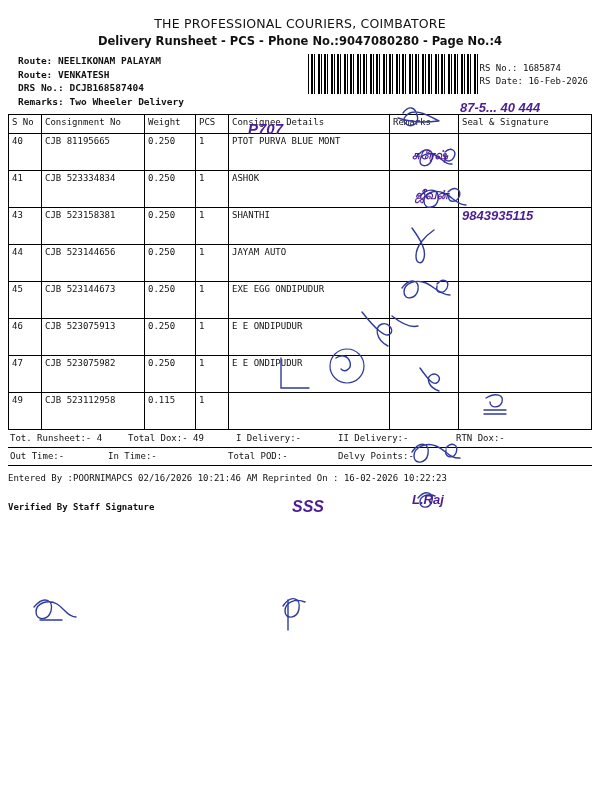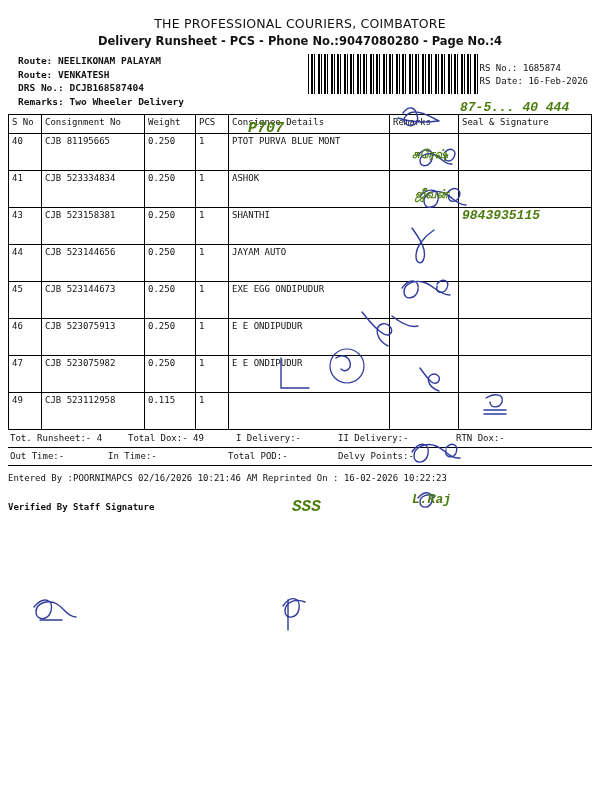--- a/index.html
+++ b/index.html
@@ -145,22 +145,22 @@
   .verified-line {
     position: relative;
     height: 19px;
     line-height: 19px;
     margin-top: 10px;
     font-weight: bold;
   }
   .ink-svg { position: absolute; pointer-events: none; }
   .ink-text {
     position: absolute;
-    color: #4d7c0f;
-    font-family: Liberation Mono, monospace;
+    color: #4c1d95;
+    font-family: Liberation Sans, sans-serif;
     font-style: italic;
     font-weight: bold;
     pointer-events: none;
   }
 </style>
 </head>
 <body>
 
 <div class="page">
   <div class="sheet">

